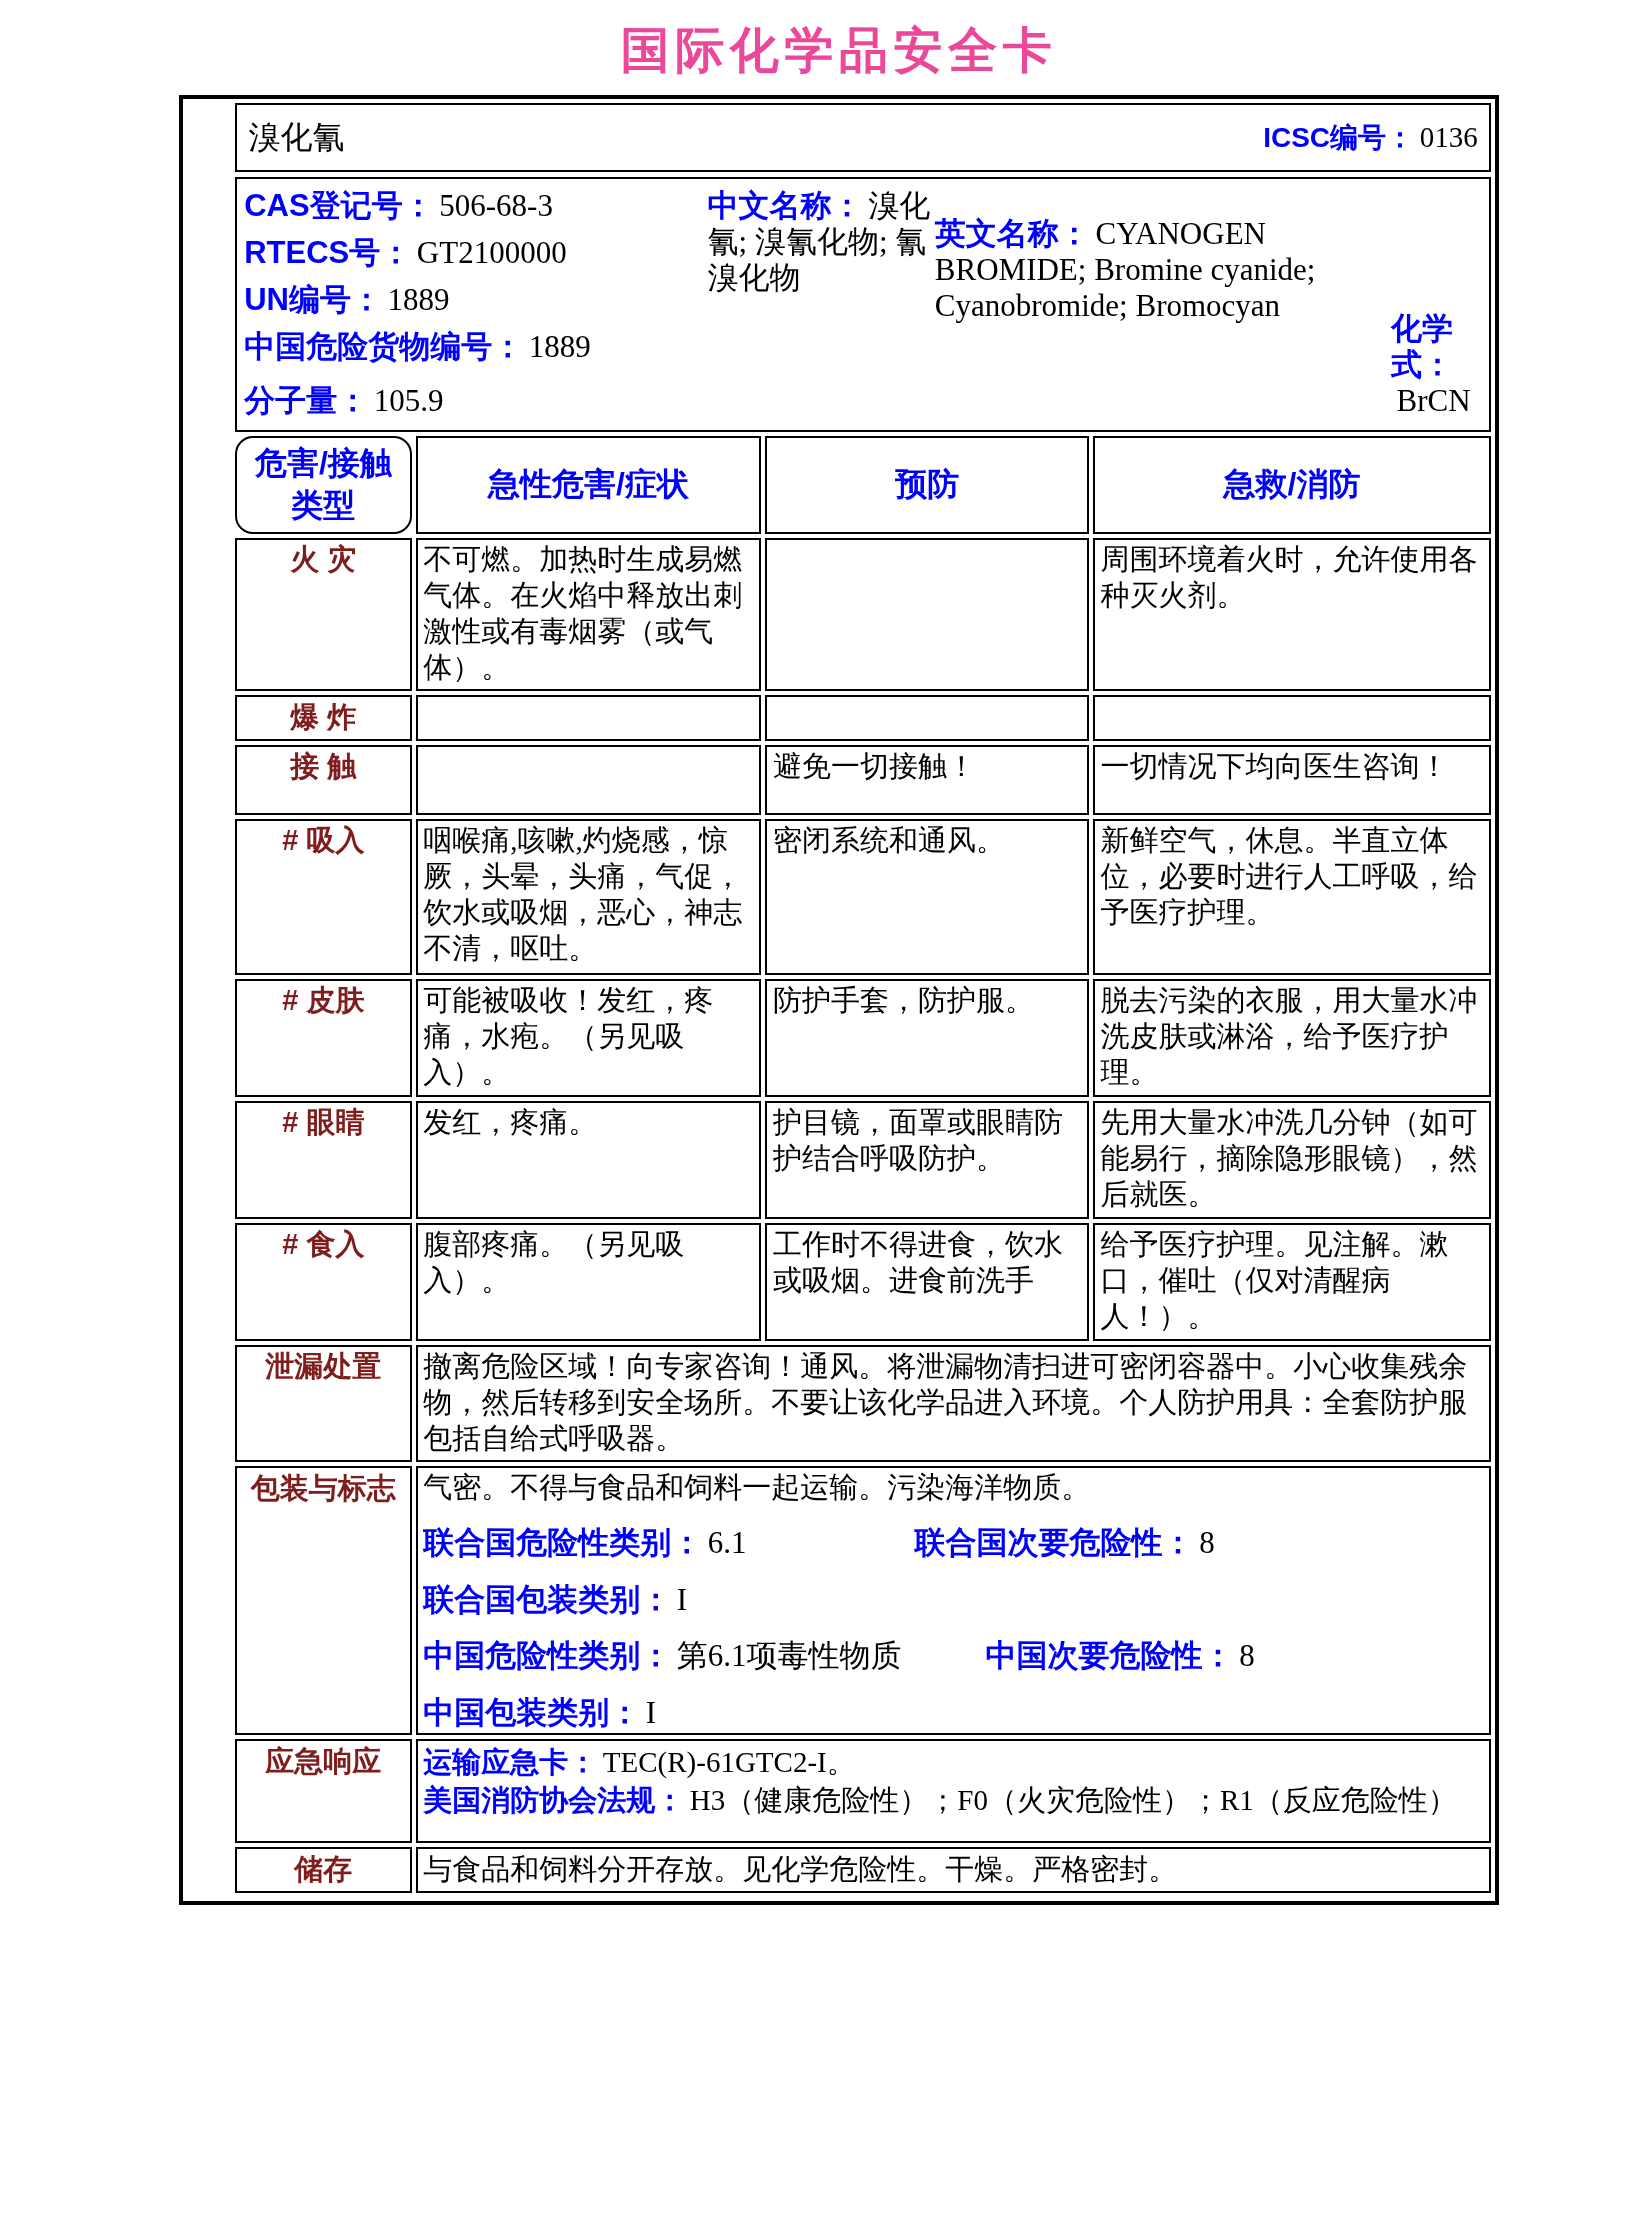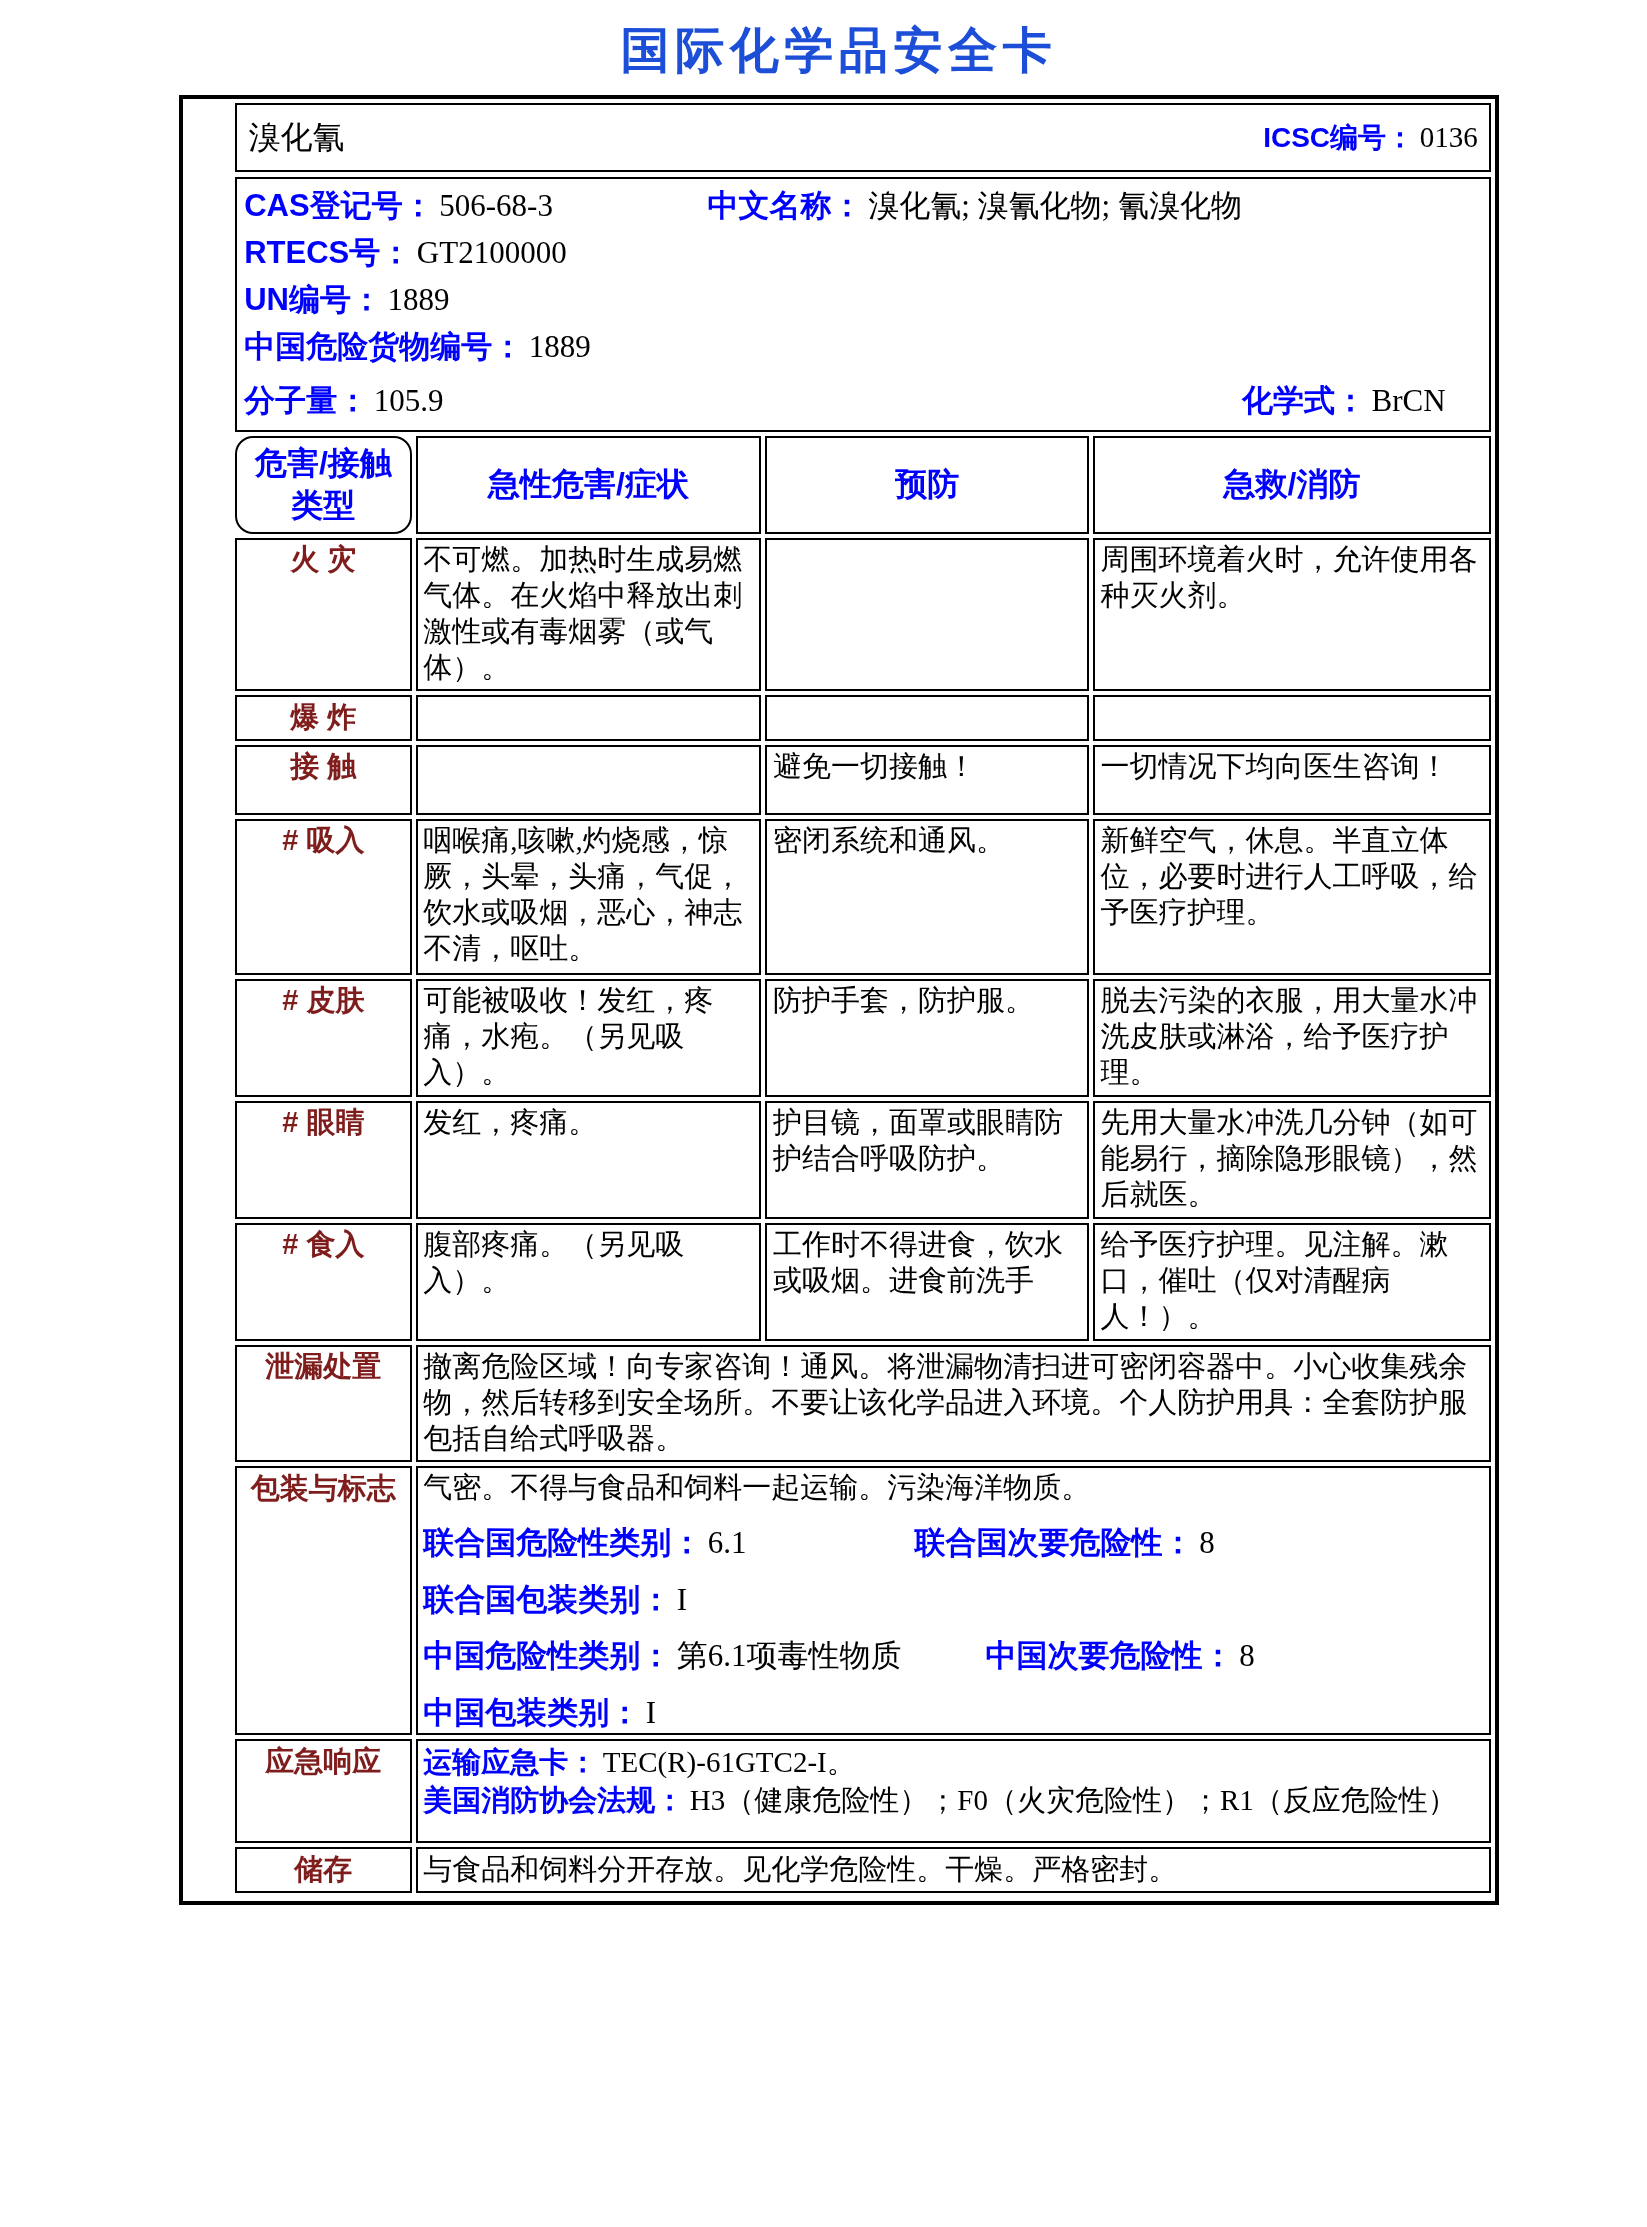--- a/index.html
+++ b/index.html
@@ -106,39 +106,40 @@
   .pk-line + .pk-line { margin-top: 21px; }
   .pk-line .lbl { font-size: 31px; }
   .pk-note { font-size: 29px; }
   .gap-un { margin-left: 168px; }
   .gap-cn { margin-left: 84px; }
   .em-line { font-size: 29px; line-height: 1.3; }
 </style>
 </head>
 <body>
 
-<div class="title" style="color:#1d4ed8;">国际化学品安全卡</div>
+<div class="title" style="color:#ec4899;">国际化学品安全卡</div>
 
 <div class="card">
 
   <div class="box header-box">
     <span class="chem-name">溴化氰</span>
     <span class="icsc"><span class="lbl">ICSC编号：</span><span class="val">0136</span></span>
   </div>
 
   <div class="box info-box">
     <div class="info-left">
       <div class="info-row"><span class="lbl">CAS登记号：</span><span class="val">506-68-3</span></div>
       <div class="info-row"><span class="lbl">RTECS号：</span><span class="val">GT2100000</span></div>
       <div class="info-row"><span class="lbl">UN编号：</span><span class="val">1889</span></div>
       <div class="info-row"><span class="lbl">中国危险货物编号：</span><span class="val">1889</span></div>
       <div class="info-row row-bottom"><span class="lbl">分子量：</span><span class="val">105.9</span></div>
     </div>
     <div class="info-right">
       <div class="info-row"><span class="lbl">中文名称：</span><span class="val">溴化氰; 溴氰化物; 氰溴化物</span></div>
+      <div class="info-row row-en"><span class="lbl">英文名称：</span><span class="val">CYANOGEN BROMIDE; Bromine cyanide; Cyanobromide; Bromocyan</span></div>
       <div class="info-row row-bottom"><span class="lbl">化学式：</span><span class="val">BrCN</span></div>
     </div>
   </div>
 
   <table class="main">
     <colgroup>
       <col style="width:14.2%">
       <col style="width:27.8%">
       <col style="width:26.0%">
       <col style="width:32.0%">

